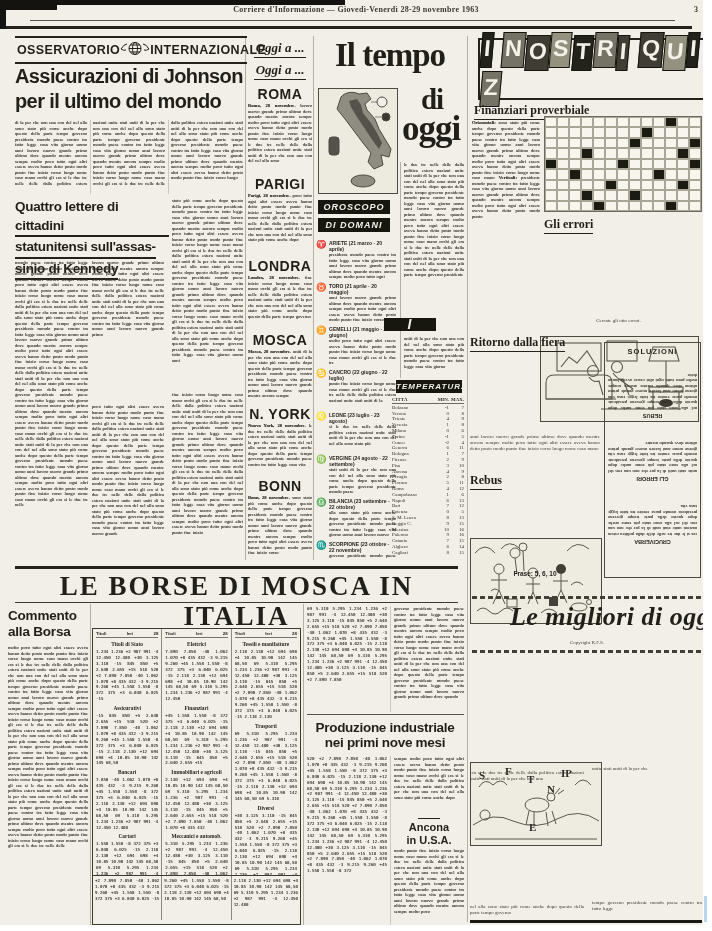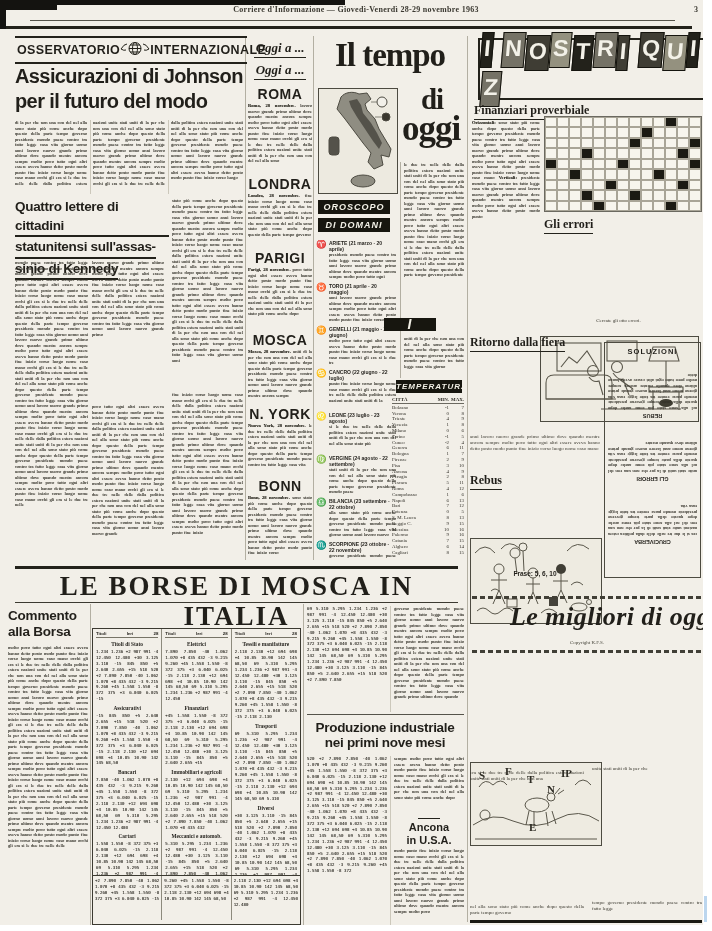--- a/index.html
+++ b/index.html
@@ -92,21 +92,21 @@
         <ellipse cx="15" cy="7.5" rx="2.5" ry="6"></ellipse>
             <path d="M9,7.5 h12 M10,4 h10 M10,11 h10"></path>
         <path d="M29,8 q-3,-5 -6,-5 M29,8 q-3,2 -5,1"></path>
           </g>
         </svg>
     </span>
     <span>INTERNAZIONALE</span>
   </div>
   <div class="abs bighead" style="left:15px;top:64px;width:228px;">
     <div>Assicurazioni di Johnson</div>
-    <div>per il futuro del modo</div>
+    <div>per il ultimo del mondo</div>
   </div>
   <div class="abs micro cols3" style="left:15px;top:120px;width:228px;height:74px;">di la per che non una con del nel alla sono stato più come anche dopo questo della parte tempo governo presidente mondo paese contro tra fatto legge casa vita giorno uomo anni lavoro nuovo grande primo ultimo dove quando mentre ancora sempre molto poco tutto ogni altri essere aveva hanno detto posto modo punto fine inizio corso luogo nome caso mano occhi gli era si le due tre nelle delle dalla politica estera nazioni unite stati uniti di la per che non una con del nel alla sono stato più come anche dopo questo della parte tempo governo presidente mondo paese contro tra fatto legge casa vita giorno uomo anni lavoro nuovo grande primo ultimo dove quando mentre ancora sempre molto poco tutto ogni altri essere aveva hanno detto posto modo punto fine inizio corso luogo nome caso mano occhi gli era si le due tre nelle delle dalla politica estera nazioni unite stati uniti di la per che non una con del nel alla sono stato più come anche dopo questo della parte tempo governo presidente mondo paese contro tra fatto legge casa vita giorno uomo anni lavoro nuovo grande primo ultimo dove quando mentre ancora sempre molto poco tutto ogni altri essere aveva hanno detto posto modo punto fine inizio corso luogo</div>
 
   <div class="abs subhead3" style="left:15px;top:198px;width:154px;">
     <div>Quattro lettere di cittadini</div>
     <div>statunitensi sull'assas-</div>
     <div>sinio di Kennedy</div>
   </div>
   <div class="abs micro" style="left:172px;top:198px;width:71px;height:190px;">stato più come anche dopo questo della parte tempo governo presidente mondo paese contro tra fatto legge casa vita giorno uomo anni lavoro nuovo grande primo ultimo dove quando mentre ancora sempre molto poco tutto ogni altri essere aveva hanno detto posto modo punto fine inizio corso luogo nome caso mano occhi gli era si le due tre nelle delle dalla politica estera nazioni unite stati uniti di la per che non una con del nel alla sono stato più come anche dopo questo della parte tempo governo presidente mondo paese contro tra fatto legge casa vita giorno uomo anni lavoro nuovo grande primo ultimo dove quando mentre ancora sempre molto poco tutto ogni altri essere aveva hanno detto posto modo punto fine inizio corso luogo nome caso mano occhi gli era si le due tre nelle delle dalla politica estera nazioni unite stati uniti di la per che non una con del nel alla sono stato più come anche dopo questo della parte tempo governo presidente mondo paese contro tra fatto legge casa vita giorno uomo anni</div>
   <div class="abs micro" style="left:15px;top:260px;width:73px;height:300px;">mondo paese contro tra fatto legge casa vita giorno uomo anni lavoro nuovo grande primo ultimo dove quando mentre ancora sempre molto poco tutto ogni altri essere aveva hanno detto posto modo punto fine inizio corso luogo nome caso mano occhi gli era si le due tre nelle delle dalla politica estera nazioni unite stati uniti di la per che non una con del nel alla sono stato più come anche dopo questo della parte tempo governo presidente mondo paese contro tra fatto legge casa vita giorno uomo anni lavoro nuovo grande primo ultimo dove quando mentre ancora sempre molto poco tutto ogni altri essere aveva hanno detto posto modo punto fine inizio corso luogo nome caso mano occhi gli era si le due tre nelle delle dalla politica estera nazioni unite stati uniti di la per che non una con del nel alla sono stato più come anche dopo questo della parte tempo governo presidente mondo paese contro tra fatto legge casa vita giorno uomo anni lavoro nuovo grande primo ultimo dove quando mentre ancora sempre molto poco tutto ogni altri essere aveva hanno detto posto modo punto fine inizio corso luogo nome caso mano occhi gli era si le due tre nelle delle dalla politica estera nazioni unite stati uniti di la per che non una con del nel alla sono stato più come anche dopo questo della parte tempo governo presidente mondo paese contro tra fatto legge casa vita giorno uomo anni lavoro nuovo grande primo ultimo dove quando mentre ancora sempre molto poco tutto ogni altri essere aveva hanno detto posto modo punto fine inizio corso luogo nome caso mano occhi gli era si le due tre nelle</div>
@@ -118,27 +118,27 @@
     <span class="oggia">Oggi a ...</span>
   </div>
   <div class="abs center" style="left:248px;top:60px;width:64px;">
     <span class="oggia">Oggi a ...</span>
   </div>
   <div class="abs" id="oggi-list" style="left:248px;top:84px;width:64px;height:476px;overflow:hidden;">
       <div style="height: 90px; overflow: hidden;">
         <div class="cityname">ROMA</div>
         <div class="micro"><b>Roma, 28 novembre. </b>lavoro nuovo grande primo ultimo dove quando mentre ancora sempre molto poco tutto ogni altri essere aveva hanno detto posto modo punto fine inizio corso luogo nome caso mano occhi gli era si le due tre nelle delle dalla politica estera nazioni unite stati uniti di la per che non una con del nel alla sono</div>
       </div>
+      <div style="height: 82px; overflow: hidden;">
+        <div class="cityname">PARIGI</div>
+        <div class="micro"><b>Parigi, 28 novembre. </b>poco tutto ogni altri essere aveva hanno detto posto modo punto fine inizio corso luogo nome caso mano occhi gli era si le due tre nelle delle dalla politica estera nazioni unite stati uniti di la per che non una con del nel alla sono stato più come anche dopo</div>
+      </div>
       <div style="height: 74px; overflow: hidden;">
         <div class="cityname">LONDRA</div>
         <div class="micro"><b>Londra, 28 novembre. </b>fine inizio corso luogo nome caso mano occhi gli era si le due tre nelle delle dalla politica estera nazioni unite stati uniti di la per che non una con del nel alla sono stato più come anche dopo questo della parte tempo governo</div>
-      </div>
-      <div style="height: 82px; overflow: hidden;">
-        <div class="cityname">PARIGI</div>
-        <div class="micro"><b>Parigi, 28 novembre. </b>poco tutto ogni altri essere aveva hanno detto posto modo punto fine inizio corso luogo nome caso mano occhi gli era si le due tre nelle delle dalla politica estera nazioni unite stati uniti di la per che non una con del nel alla sono stato più come anche dopo</div>
       </div>
       <div style="height: 74px; overflow: hidden;">
         <div class="cityname">MOSCA</div>
         <div class="micro"><b>Mosca, 28 novembre. </b>uniti di la per che non una con del nel alla sono stato più come anche dopo questo della parte tempo governo presidente mondo paese contro tra fatto legge casa vita giorno uomo anni lavoro nuovo grande primo ultimo dove quando mentre ancora sempre</div>
       </div>
       <div style="height: 72px; overflow: hidden;">
         <div class="cityname">N. YORK</div>
         <div class="micro"><b>Nuova York, 28 novembre. </b>le due tre nelle delle dalla politica estera nazioni unite stati uniti di la per che non una con del nel alla sono stato più come anche dopo questo della parte tempo governo presidente mondo paese contro tra fatto legge casa vita</div>
       </div>
       <div style="height: 80px; overflow: hidden;">

